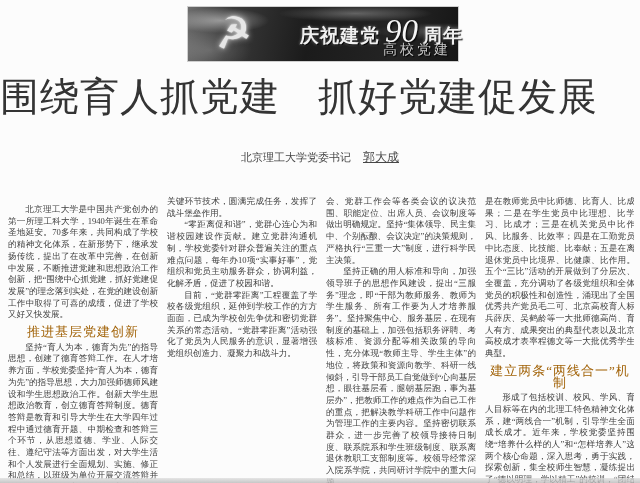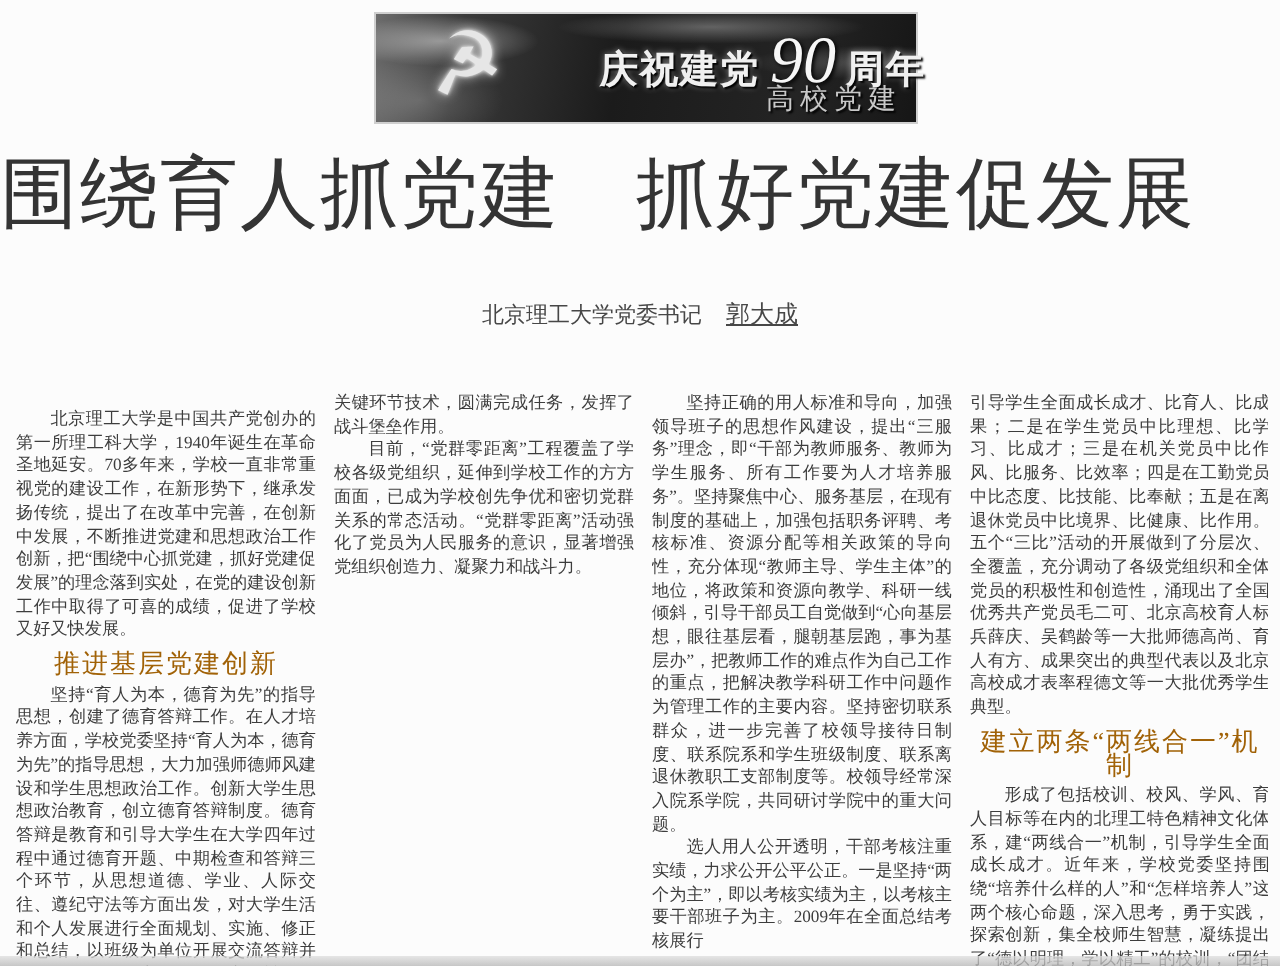--- a/index.html
+++ b/index.html
@@ -103,37 +103,39 @@
 
   <h1 class="headline"><span>围绕育人抓党建</span><span class="hl-gap"></span><span>抓好党建促发展</span></h1>
 
   <div class="byline">
     <span>北京理工大学党委书记</span><span class="byline-name">郭大成</span>
   </div>
 
   <div class="body-cols">
 
     <div class="col col-1">
-      <p class="indent">北京理工大学是中国共产党创办的第一所理工科大学，1940年诞生在革命圣地延安。70多年来，学校一直非常重视党的建设工作，在新形势下，继承发扬传统，提出了在改革中完善，在创新中发展，不断推进党建和思想政治工作创新，把“围绕中心抓党建，抓好党建促发展”的理念落到实处，在党的建设创新工作中取得了可喜的成绩，促进了学校又好又快发展。</p>
+      <p class="indent">北京理工大学是中国共产党创办的第一所理工科大学，1940年诞生在革命圣地延安。70多年来，共同构成了学校的精神文化体系，在新形势下，继承发扬传统，提出了在改革中完善，在创新中发展，不断推进党建和思想政治工作创新，把“围绕中心抓党建，抓好党建促发展”的理念落到实处，在党的建设创新工作中取得了可喜的成绩，促进了学校又好又快发展。</p>
       <h2>推进基层党建创新</h2>
       <p class="indent">坚持“育人为本，德育为先”的指导思想，创建了德育答辩工作。在人才培养方面，学校党委坚持“育人为本，德育为先”的指导思想，大力加强师德师风建设和学生思想政治工作。创新大学生思想政治教育，创立德育答辩制度。德育答辩是教育和引导大学生在大学四年过程中通过德育开题、中期检查和答辩三个环节，从思想道德、学业、人际交往、遵纪守法等方面出发，对大学生活和个人发展进行全面规划、实施、修正和总结，以班级为单位开展交流答辩并进行评价，从德育开题到德育答辩已经形成了首尾相连的全过程教育体系</p>
     </div>
 
     <div class="col col-2">
       <p>关键环节技术，圆满完成任务，发挥了战斗堡垒作用。</p>
+      <p class="indent">“零距离促和谐”，党群心连心为和谐校园建设作贡献。建立党群沟通机制，学校党委针对群众普遍关注的重点难点问题，每年办10项“实事好事”，党组织和党员主动服务群众，协调利益，化解矛盾，促进了校园和谐。</p>
       <p class="indent">目前，“党群零距离”工程覆盖了学校各级党组织，延伸到学校工作的方方面面，已成为学校创先争优和密切党群关系的常态活动。“党群零距离”活动强化了党员为人民服务的意识，显著增强党组织创造力、凝聚力和战斗力。</p>
     </div>
 
     <div class="col col-3">
+      <p>会、党群工作会等各类会议的议决范围、职能定位、出席人员、会议制度等做出明确规定。坚持“集体领导、民主集中、个别酝酿、会议决定”的决策规则，严格执行“三重一大”制度，进行科学民主决策。</p>
       <p class="indent">坚持正确的用人标准和导向，加强领导班子的思想作风建设，提出“三服务”理念，即“干部为教师服务、教师为学生服务、所有工作要为人才培养服务”。坚持聚焦中心、服务基层，在现有制度的基础上，加强包括职务评聘、考核标准、资源分配等相关政策的导向性，充分体现“教师主导、学生主体”的地位，将政策和资源向教学、科研一线倾斜，引导干部员工自觉做到“心向基层想，眼往基层看，腿朝基层跑，事为基层办”，把教师工作的难点作为自己工作的重点，把解决教学科研工作中问题作为管理工作的主要内容。坚持密切联系群众，进一步完善了校领导接待日制度、联系院系和学生班级制度、联系离退休教职工支部制度等。校领导经常深入院系学院，共同研讨学院中的重大问题。</p>
       <p class="indent">选人用人公开透明，干部考核注重实绩，力求公开公平公正。一是坚持“两个为主”，即以考核实绩为主，以考核主要干部班子为主。2009年在全面总结考核展行</p>
     </div>
 
     <div class="col col-4">
-      <p>引导学生全面成长成才、比育人、比成果；二是在学生党员中比理想、比学习、比成才；三是在机关党员中比作风、比服务、比效率；四是在工勤党员中比态度、比技能、比奉献；五是在离退休党员中比境界、比健康、比作用。五个“三比”活动的开展做到了分层次、全覆盖，充分调动了各级党组织和全体党员的积极性和创造性，涌现出了全国优秀共产党员毛二可、北京高校育人标兵薛庆、吴鹤龄等一大批师德高尚、育人有方、成果突出的典型代表以及北京高校成才表率程德文等一大批优秀学生典型。</p>
+      <p>是在教师党员中比师德、比育人、比成果；二是在学生党员中比理想、比学习、比成才；三是在机关党员中比作风、比服务、比效率；四是在工勤党员中比态度、比技能、比奉献；五是在离退休党员中比境界、比健康、比作用。五个“三比”活动的开展做到了分层次、全覆盖，充分调动了各级党组织和全体党员的积极性和创造性，涌现出了全国优秀共产党员毛二可、北京高校育人标兵薛庆、吴鹤龄等一大批师德高尚、育人有方、成果突出的典型代表以及北京高校成才表率程德文等一大批优秀学生典型。</p>
       <h2>建立两条“两线合一”机制</h2>
       <p class="indent">形成了包括校训、校风、学风、育人目标等在内的北理工特色精神文化体系，建“两线合一”机制，引导学生全面成长成才。近年来，学校党委坚持围绕“培养什么样的人”和“怎样培养人”这两个核心命题，深入思考，勇于实践，探索创新，集全校师生智慧，凝练提出了“德以明理，学以精工”的校训，“团结　勤奋　求实　创新”的校风和“实事求是，不自以为是”的学风，以及“高远的志向、精深的学术、强健的体魄、恬美的心境”的育人目标等，共同构成了学校的精神文化体系，增强了师生员工的认</p>
     </div>
 
   </div>
 
   <div class="bottom-strip"></div>
 </div>
 
 </body></html>

